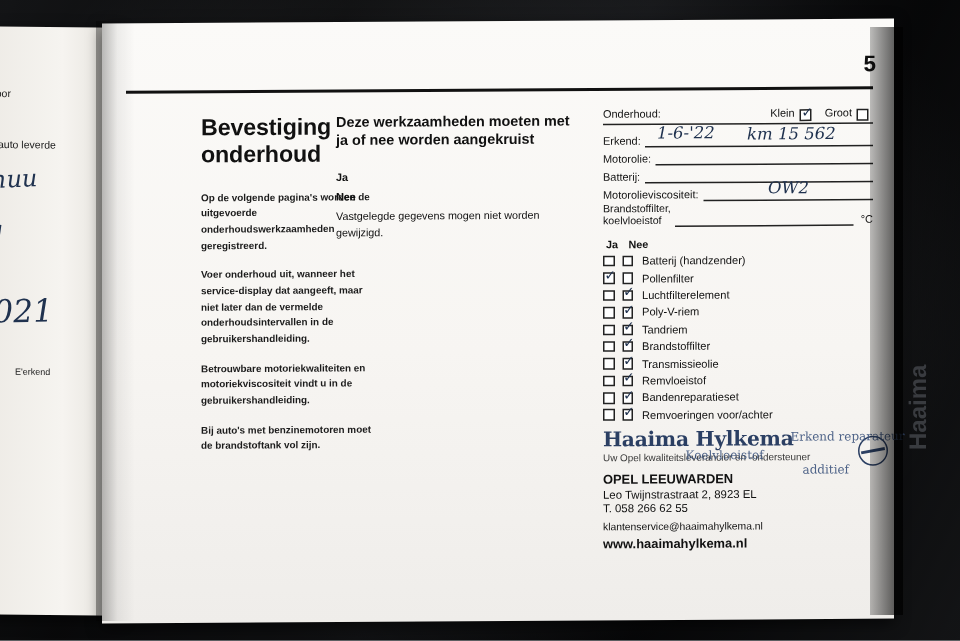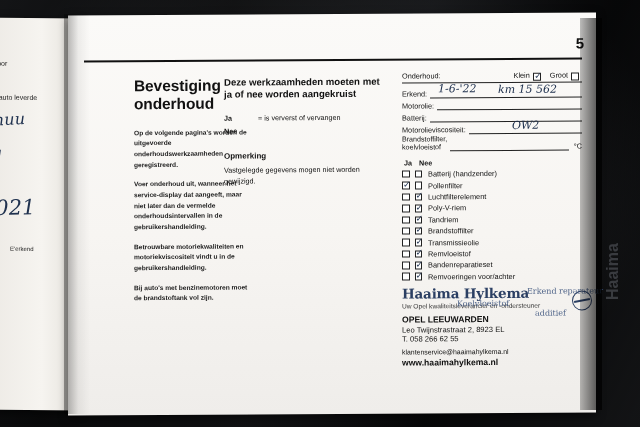--- a/index.html
+++ b/index.html
@@ -238,27 +238,25 @@
         <p>Voer onderhoud uit, wanneer het service-display dat aangeeft, maar niet later dan de vermelde onderhoudsintervallen in de gebruikershandleiding.</p>
         <p>Betrouwbare motoriekwaliteiten en motoriekviscositeit vindt u in de gebruikershandleiding.</p>
         <p>Bij auto's met benzinemotoren moet de brandstoftank vol zijn.</p>
       </div>
 
       <div class="col" id="col2" style="left:156px;top:62px;">
         <h2>Deze werkzaamheden moeten met ja of nee worden aangekruist</h2>
 
         <div class="defrow">
           <span class="k">Ja</span>
-          <span class="v">=  is ververst of vervangen</span>
         </div>
         <div class="defrow">
           <span class="k">Nee</span>
         </div>
 
-        <h3>Opmerking</h3>
         <p class="note">Vastgelegde gegevens mogen niet worden gewijzigd.</p>
       </div>
 
       <div class="col" id="col3" style="left:334px;top:58px;width:180px;">
 
         <div class="formline">
           <span class="lbl">Onderhoud:</span>
           <span style="flex:1"></span>
           <span class="lbl">Klein</span>
           <span class="box checked"></span>

